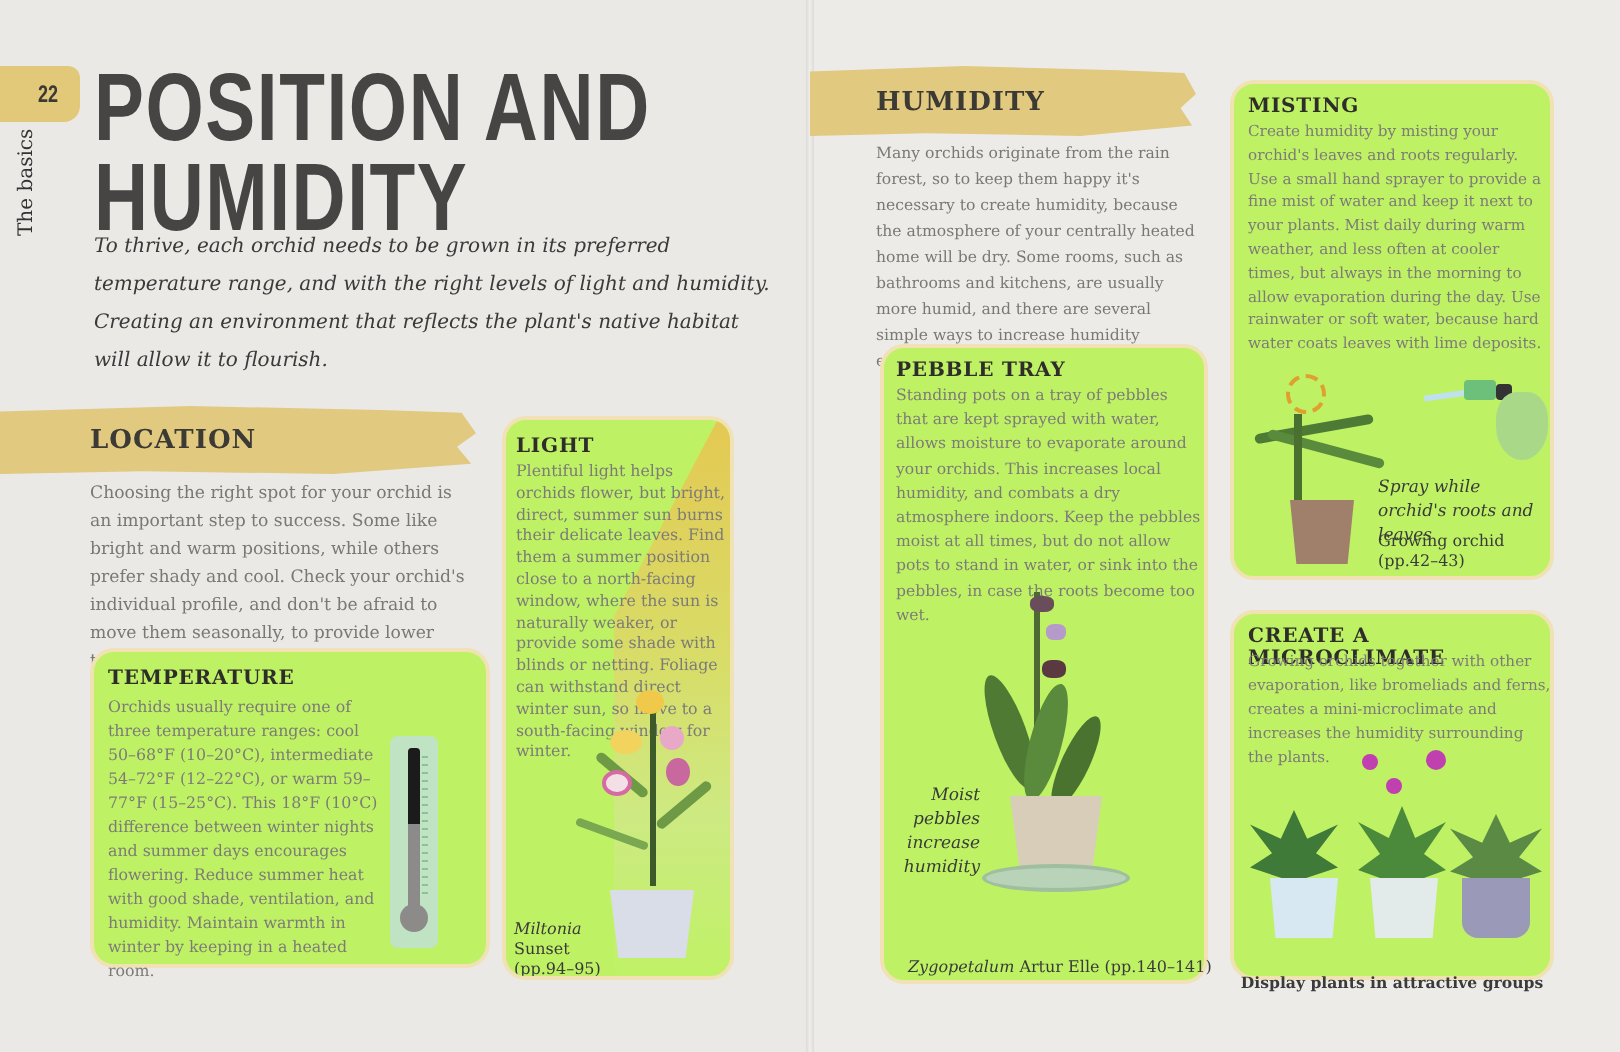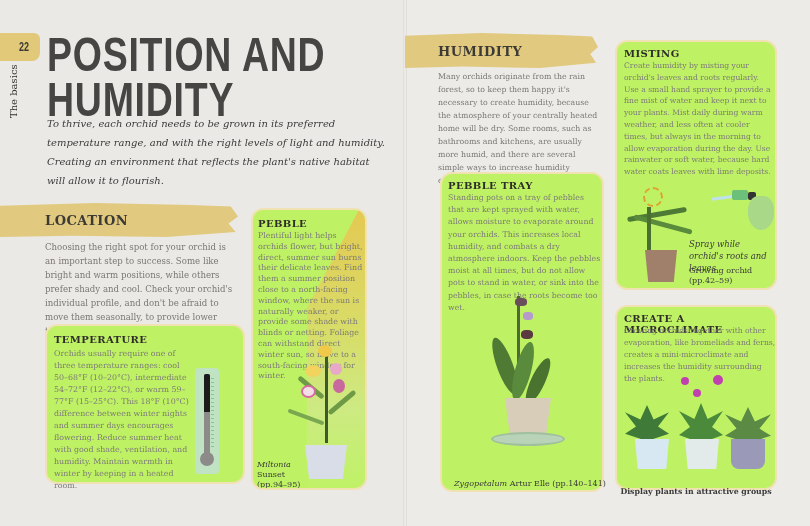--- a/index.html
+++ b/index.html
@@ -97,21 +97,21 @@
   <div style="position:absolute;left:148px;top:42px;width:24px;height:106px;background:#bfe3c3;border-radius:4px;">
     <div style="position:absolute;left:9px;top:6px;width:6px;height:88px;background:#8d8b89;border-radius:2px;"></div>
     <div style="position:absolute;left:9px;top:6px;width:6px;height:38px;background:#1b1b1b;border-radius:2px 2px 0 0;"></div>
     <div style="position:absolute;left:5px;top:84px;width:14px;height:14px;background:#8d8b89;border-radius:50%;"></div>
     <div style="position:absolute;left:16px;top:10px;width:3px;height:70px;background:repeating-linear-gradient(180deg,#8fbf95 0 1px,transparent 1px 4px);"></div>
   </div>
 </div>
 
 <div class="card" style="left:251px;top:208px;width:116px;height:282px;overflow:hidden;">
   <div style="position:absolute;left:54px;top:-2px;width:66px;height:286px;background:linear-gradient(180deg,rgba(232,196,80,0.9) 0%,rgba(236,205,110,0.55) 45%,rgba(240,215,200,0.3) 70%,rgba(255,255,255,0) 100%);clip-path:polygon(80% 0,100% 0,100% 100%,0 100%,0 35%);"></div>
-  <div class="card-title" style="left:5px;top:8px;">PEBBLE</div>
+  <div class="card-title" style="left:5px;top:8px;">LIGHT</div>
   <div class="card-text" style="left:5px;top:21px;width:108px;font-size:7.9px;line-height:10.8px;">Plentiful light helps orchids flower, but bright, direct, summer sun burns their delicate leaves. Find them a summer position close to a north-facing window, where the sun is naturally weaker, or provide some shade with blinds or netting. Foliage can withstand direct winter sun, so move to a south-facing window for winter.</div>
 
   <div style="position:absolute;left:32px;top:135px;width:80px;height:135px;">
     <div style="position:absolute;left:40px;top:8px;width:3px;height:90px;background:#3d5a2a;"></div>
     <div style="position:absolute;left:10px;top:40px;width:32px;height:5px;background:#6e9a45;transform:rotate(40deg);border-radius:3px;"></div>
     <div style="position:absolute;left:40px;top:55px;width:34px;height:5px;background:#6e9a45;transform:rotate(-40deg);border-radius:3px;"></div>
     <div style="position:absolute;left:2px;top:70px;width:38px;height:4px;background:#7aa850;transform:rotate(20deg);border-radius:3px;"></div>
     <div style="position:absolute;left:33px;top:0;width:14px;height:12px;background:#f0c84a;border-radius:50%;"></div>
     <div style="position:absolute;left:20px;top:20px;width:16px;height:12px;background:#f2d35e;border-radius:50%;"></div>
     <div style="position:absolute;left:45px;top:18px;width:12px;height:12px;background:#e8a8c8;border-radius:50%;"></div>
@@ -138,20 +138,21 @@
     <div style="position:absolute;left:30px;top:0;width:3px;height:100px;background:#4d6a34;"></div>
     <div style="position:absolute;left:28px;top:2px;width:12px;height:8px;background:#6a4d5a;border-radius:40%;"></div>
     <div style="position:absolute;left:36px;top:16px;width:10px;height:8px;background:#b59acb;border-radius:40%;"></div>
     <div style="position:absolute;left:34px;top:34px;width:12px;height:9px;background:#5a3a40;border-radius:40%;"></div>
     <div style="position:absolute;left:10px;top:40px;width:16px;height:60px;background:#4f7a34;border-radius:50%;transform:rotate(-20deg);"></div>
     <div style="position:absolute;left:28px;top:45px;width:16px;height:60px;background:#5a8a3c;border-radius:50%;transform:rotate(15deg);"></div>
     <div style="position:absolute;left:44px;top:60px;width:14px;height:50px;background:#4a7330;border-radius:50%;transform:rotate(25deg);"></div>
     <div style="position:absolute;left:18px;top:102px;width:46px;height:42px;background:#d8cdb8;clip-path:polygon(0 0,100% 0,88% 100%,12% 100%);"></div>
     <div style="position:absolute;left:4px;top:136px;width:74px;height:14px;background:#b8d3b8;border-radius:50%;border:2px solid #9fbf9f;"></div>
   </div>
+  <div class="script" style="left:4px;top:218px;width:44px;text-align:right;">Moist pebbles increase humidity</div>
   <div class="caption" style="left:12px;top:305px;white-space:nowrap;">
     <span style="font-style:italic;">Zygopetalum</span>
     <span>Artur Elle (pp.140–141)</span>
   </div>
 </div>
 
 <div class="card" style="left:615px;top:40px;width:162px;height:250px;">
   <div class="card-title" style="left:7px;top:6px;">MISTING</div>
   <div class="card-text" style="left:7px;top:18px;width:150px;font-size:7.6px;line-height:11.8px;">Create humidity by misting your orchid's leaves and roots regularly. Use a small hand sprayer to provide a fine mist of water and keep it next to your plants. Mist daily during warm weather, and less often at cooler times, but always in the morning to allow evaporation during the day. Use rainwater or soft water, because hard water coats leaves with lime deposits.</div>
 
@@ -164,21 +165,21 @@
   </div>
   <div style="position:absolute;left:95px;top:140px;width:62px;height:50px;">
     <div style="position:absolute;left:0;top:14px;width:26px;height:3px;background:#bfe0ee;transform:rotate(-8deg);"></div>
     <div style="position:absolute;left:20px;top:8px;width:16px;height:10px;background:#6cc07a;border-radius:2px;"></div>
     <div style="position:absolute;left:36px;top:10px;width:8px;height:8px;background:#333;border-radius:2px;"></div>
     <div style="position:absolute;left:36px;top:14px;width:26px;height:34px;background:#a8d888;border-radius:40% 40% 50% 50%;"></div>
   </div>
   <div class="script" style="left:72px;top:196px;width:88px;">Spray while orchid's roots and leaves</div>
   <div class="caption" style="left:72px;top:224px;">
     <div>Growing orchid</div>
-    <div>(pp.42–59)</div>
+    <div>(pp.42–43)</div>
   </div>
 </div>
 
 <div class="card" style="left:615px;top:305px;width:162px;height:185px;">
   <div class="card-title" style="left:7px;top:6px;">CREATE A MICROCLIMATE</div>
   <div class="card-text" style="left:7px;top:18px;width:152px;font-size:7.6px;line-height:12px;">Growing orchids together with other evaporation, like bromeliads and ferns, creates a mini-microclimate and increases the humidity surrounding the plants.</div>
   <div style="position:absolute;left:4px;top:68px;width:154px;height:98px;">
     <div style="position:absolute;left:4px;top:30px;width:44px;height:36px;background:#3f7a38;clip-path:polygon(50% 0,65% 40%,100% 20%,75% 60%,100% 80%,50% 100%,0 80%,25% 60%,0 20%,35% 40%);"></div>
     <div style="position:absolute;left:14px;top:64px;width:34px;height:30px;background:#d8e8f2;clip-path:polygon(0 0,100% 0,92% 100%,8% 100%);"></div>
     <div style="position:absolute;left:60px;top:2px;width:8px;height:8px;background:#c040b0;border-radius:50%;"></div>

